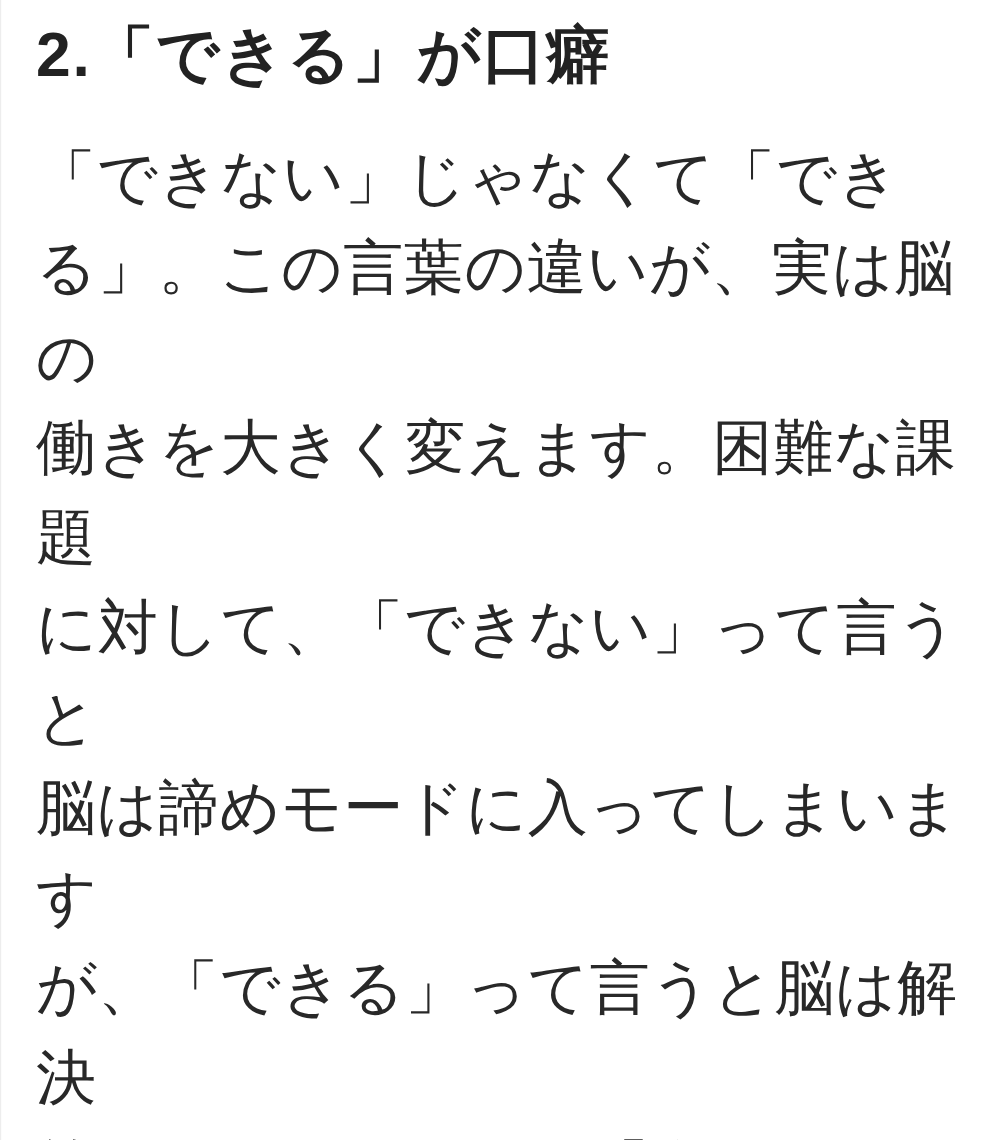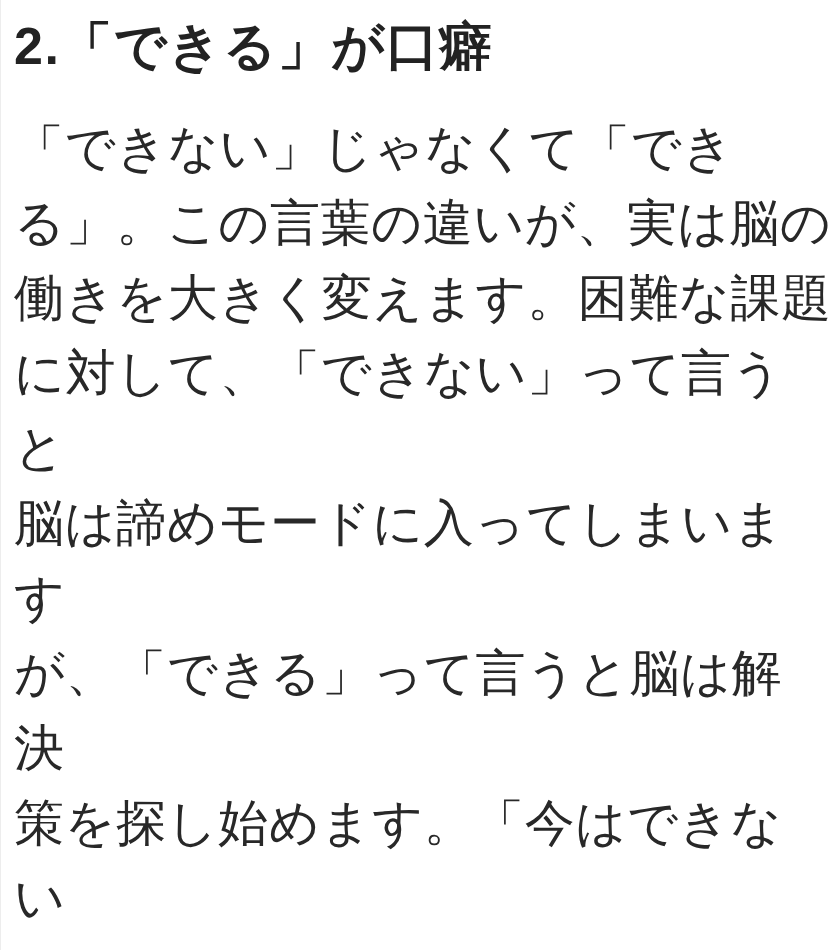--- a/index.html
+++ b/index.html
@@ -11,21 +11,21 @@
     height: 950px;
     background: #ffffff;
     overflow: hidden;
     font-family: "Liberation Sans", "DejaVu Sans", sans-serif;
     -webkit-font-smoothing: antialiased;
   }
   .article {
     box-sizing: border-box;
     width: 840px;
     height: 950px;
-    padding: 0 8px 0 13px;
+    padding: 0 8px 0 29px;
     border-left: 1px solid #ededed;
   }
   .section-heading {
     margin: 0;
     padding-top: 15px;
     font-size: 52px;
     line-height: 1.2;
     font-weight: 700;
     letter-spacing: 1.5px;
     color: #222222;

